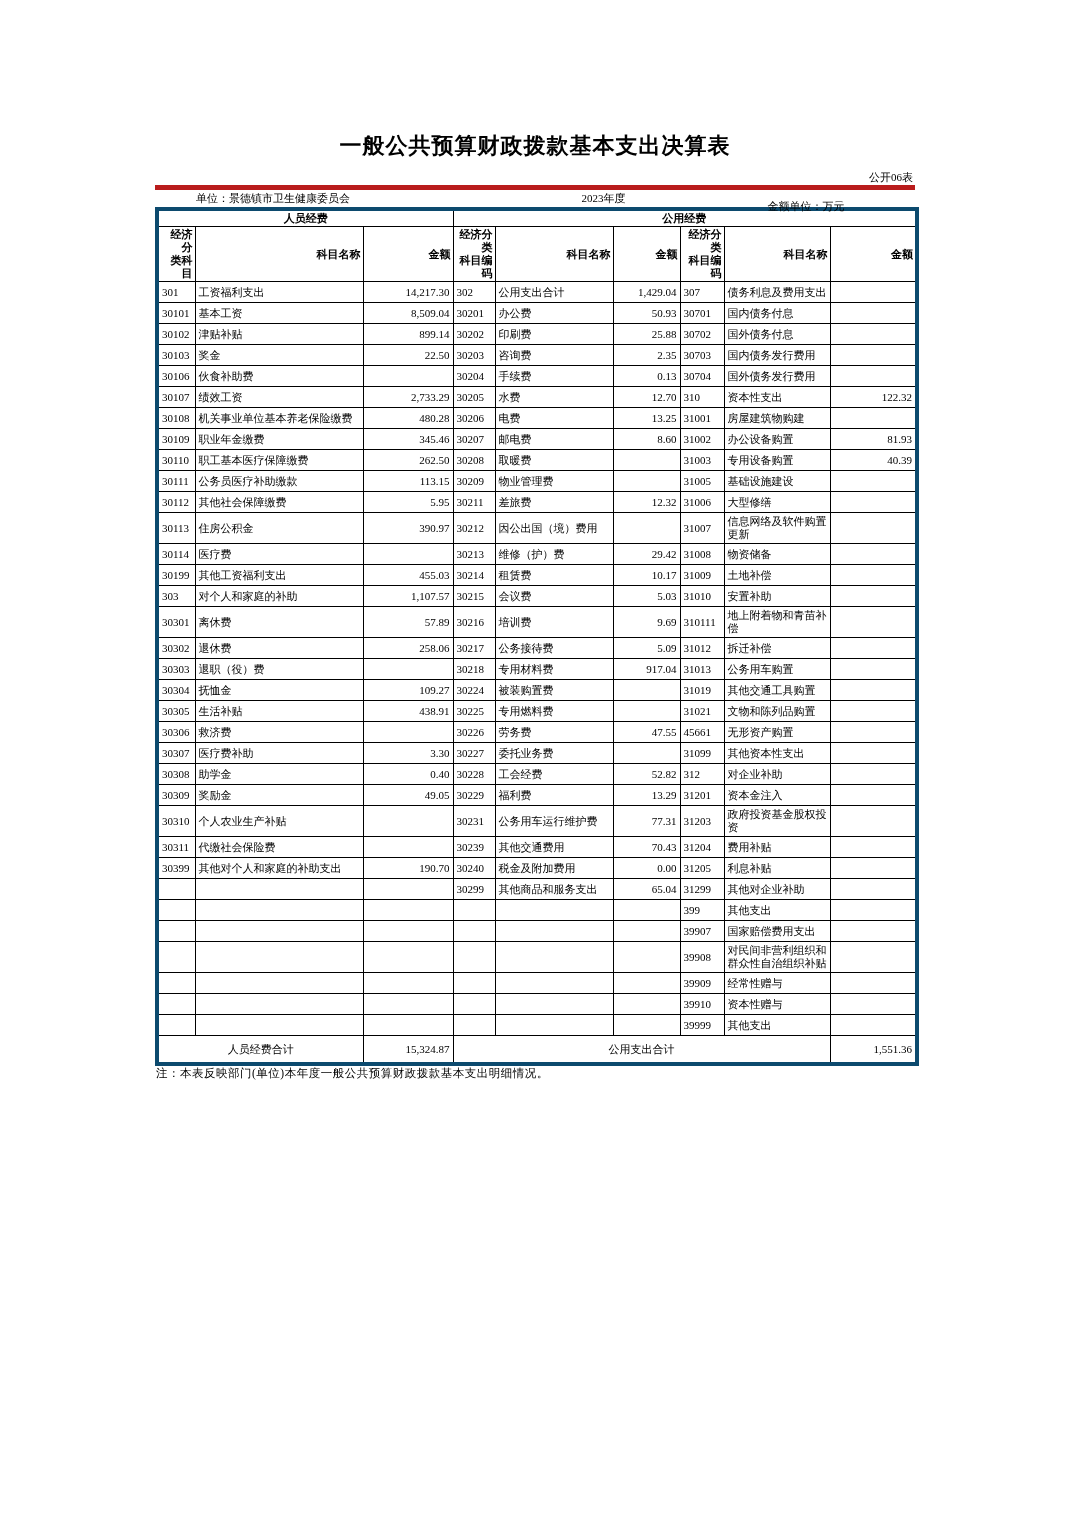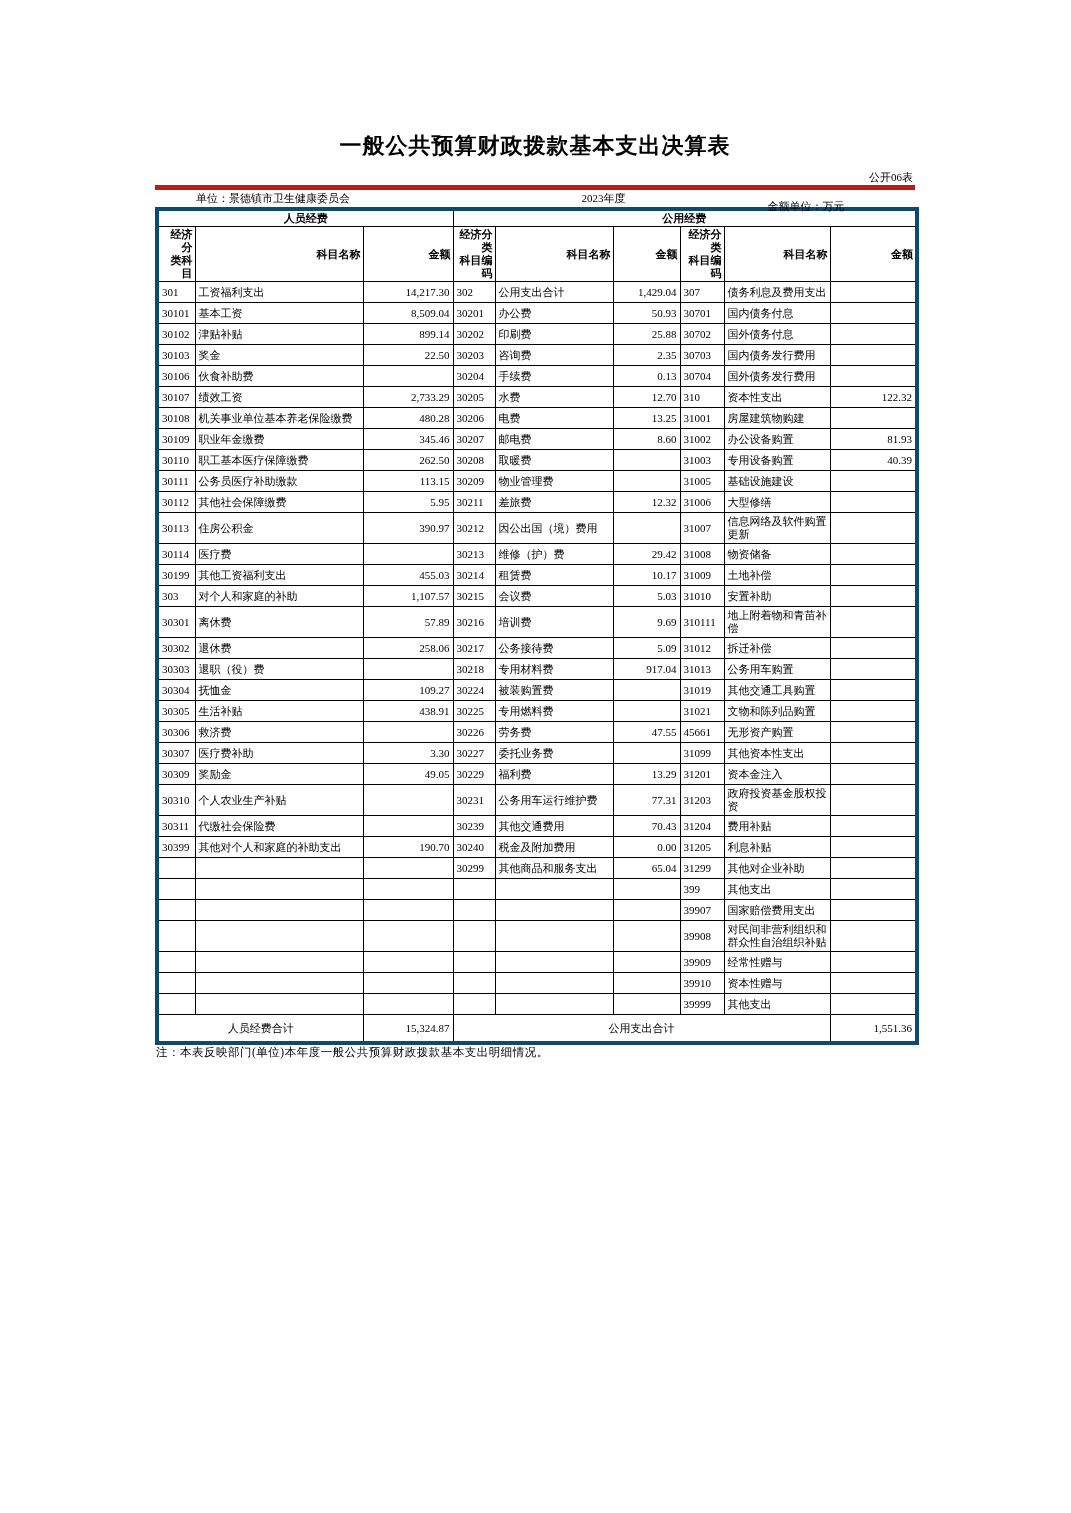--- a/index.html
+++ b/index.html
@@ -330,20 +330,31 @@
           <td class="name">医疗费补助</td>
           <td class="amt">3.30</td>
           <td class="code">30227</td>
           <td class="name">委托业务费</td>
           <td class="amt"></td>
           <td class="code">31099</td>
           <td class="name">其他资本性支出</td>
           <td class="amt"></td>
         </tr>
         <tr>
+          <td class="code">30308</td>
+          <td class="name">助学金</td>
+          <td class="amt">0.40</td>
+          <td class="code">30228</td>
+          <td class="name">工会经费</td>
+          <td class="amt">52.82</td>
+          <td class="code">312</td>
+          <td class="name">对企业补助</td>
+          <td class="amt"></td>
+        </tr>
+        <tr>
           <td class="code">30309</td>
           <td class="name">奖励金</td>
           <td class="amt">49.05</td>
           <td class="code">30229</td>
           <td class="name">福利费</td>
           <td class="amt">13.29</td>
           <td class="code">31201</td>
           <td class="name">资本金注入</td>
           <td class="amt"></td>
         </tr>

